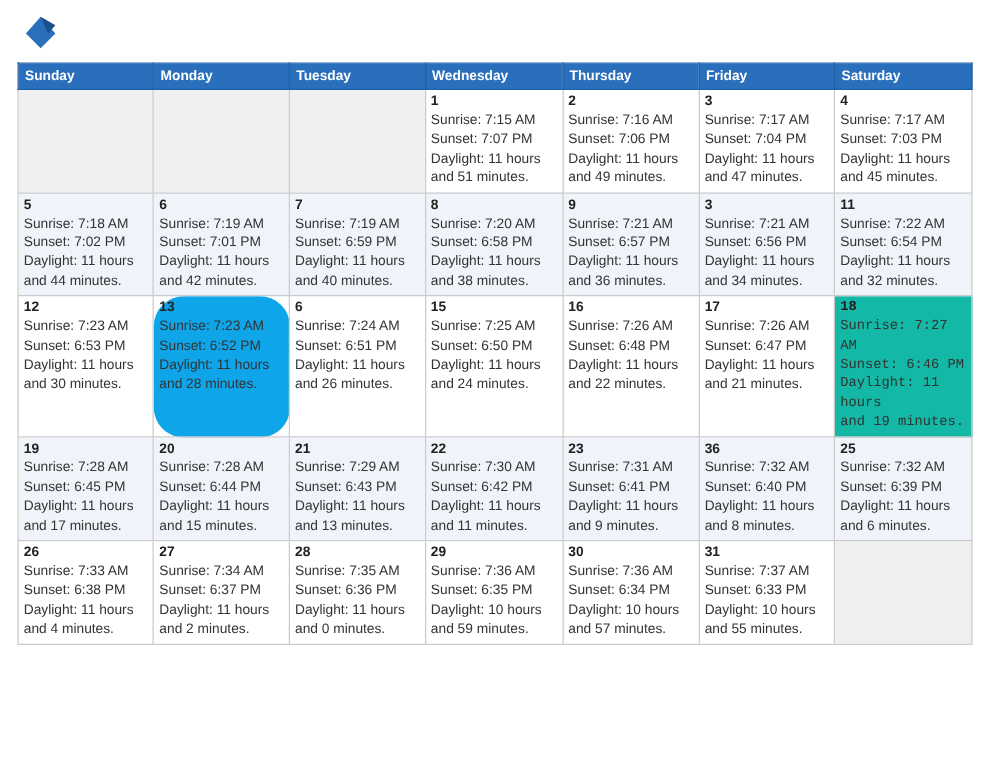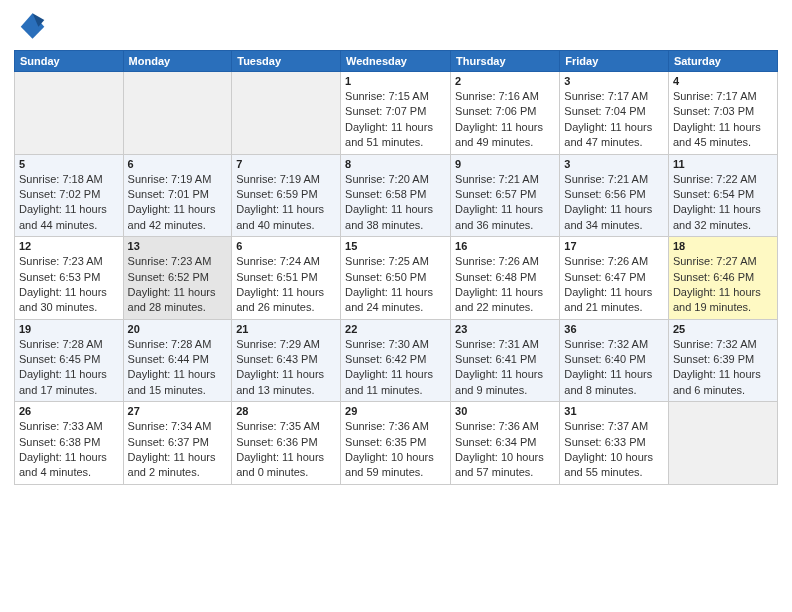--- a/index.html
+++ b/index.html
@@ -179,41 +179,41 @@
           <td style="background: rgb(240, 244, 250);">
             <div class="day-num">11</div>
             <div class="day-info">Sunrise: 7:22 AM<br>Sunset: 6:54 PM<br>Daylight: 11 hours<br>and 32 minutes.</div>
           </td>
         </tr>
         <tr>
           <td style="background: rgb(255, 255, 255); margin-top: 27px;">
             <div class="day-num">12</div>
             <div class="day-info">Sunrise: 7:23 AM<br>Sunset: 6:53 PM<br>Daylight: 11 hours<br>and 30 minutes.</div>
           </td>
-          <td style="background: #e5e5e5;">
+          <td style="background: #0ea5e9; border-radius: 24px;">
             <div class="day-num">13</div>
             <div class="day-info">Sunrise: 7:23 AM<br>Sunset: 6:52 PM<br>Daylight: 11 hours<br>and 28 minutes.</div>
           </td>
           <td style="background: rgb(255, 255, 255);">
             <div class="day-num">6</div>
             <div class="day-info">Sunrise: 7:24 AM<br>Sunset: 6:51 PM<br>Daylight: 11 hours<br>and 26 minutes.</div>
           </td>
           <td style="background: rgb(255, 255, 255);">
             <div class="day-num">15</div>
             <div class="day-info">Sunrise: 7:25 AM<br>Sunset: 6:50 PM<br>Daylight: 11 hours<br>and 24 minutes.</div>
           </td>
           <td style="background: rgb(255, 255, 255);">
             <div class="day-num">16</div>
             <div class="day-info">Sunrise: 7:26 AM<br>Sunset: 6:48 PM<br>Daylight: 11 hours<br>and 22 minutes.</div>
           </td>
           <td style="background: rgb(255, 255, 255);">
             <div class="day-num">17</div>
             <div class="day-info">Sunrise: 7:26 AM<br>Sunset: 6:47 PM<br>Daylight: 11 hours<br>and 21 minutes.</div>
           </td>
-          <td style="background: #fef9c3;">
+          <td style="background: #14b8a6; font-family: Liberation Mono, monospace;">
             <div class="day-num">18</div>
             <div class="day-info">Sunrise: 7:27 AM<br>Sunset: 6:46 PM<br>Daylight: 11 hours<br>and 19 minutes.</div>
           </td>
         </tr>
         <tr>
           <td style="background: rgb(240, 244, 250);">
             <div class="day-num">19</div>
             <div class="day-info">Sunrise: 7:28 AM<br>Sunset: 6:45 PM<br>Daylight: 11 hours<br>and 17 minutes.</div>
           </td>
           <td style="background: rgb(240, 244, 250);">

